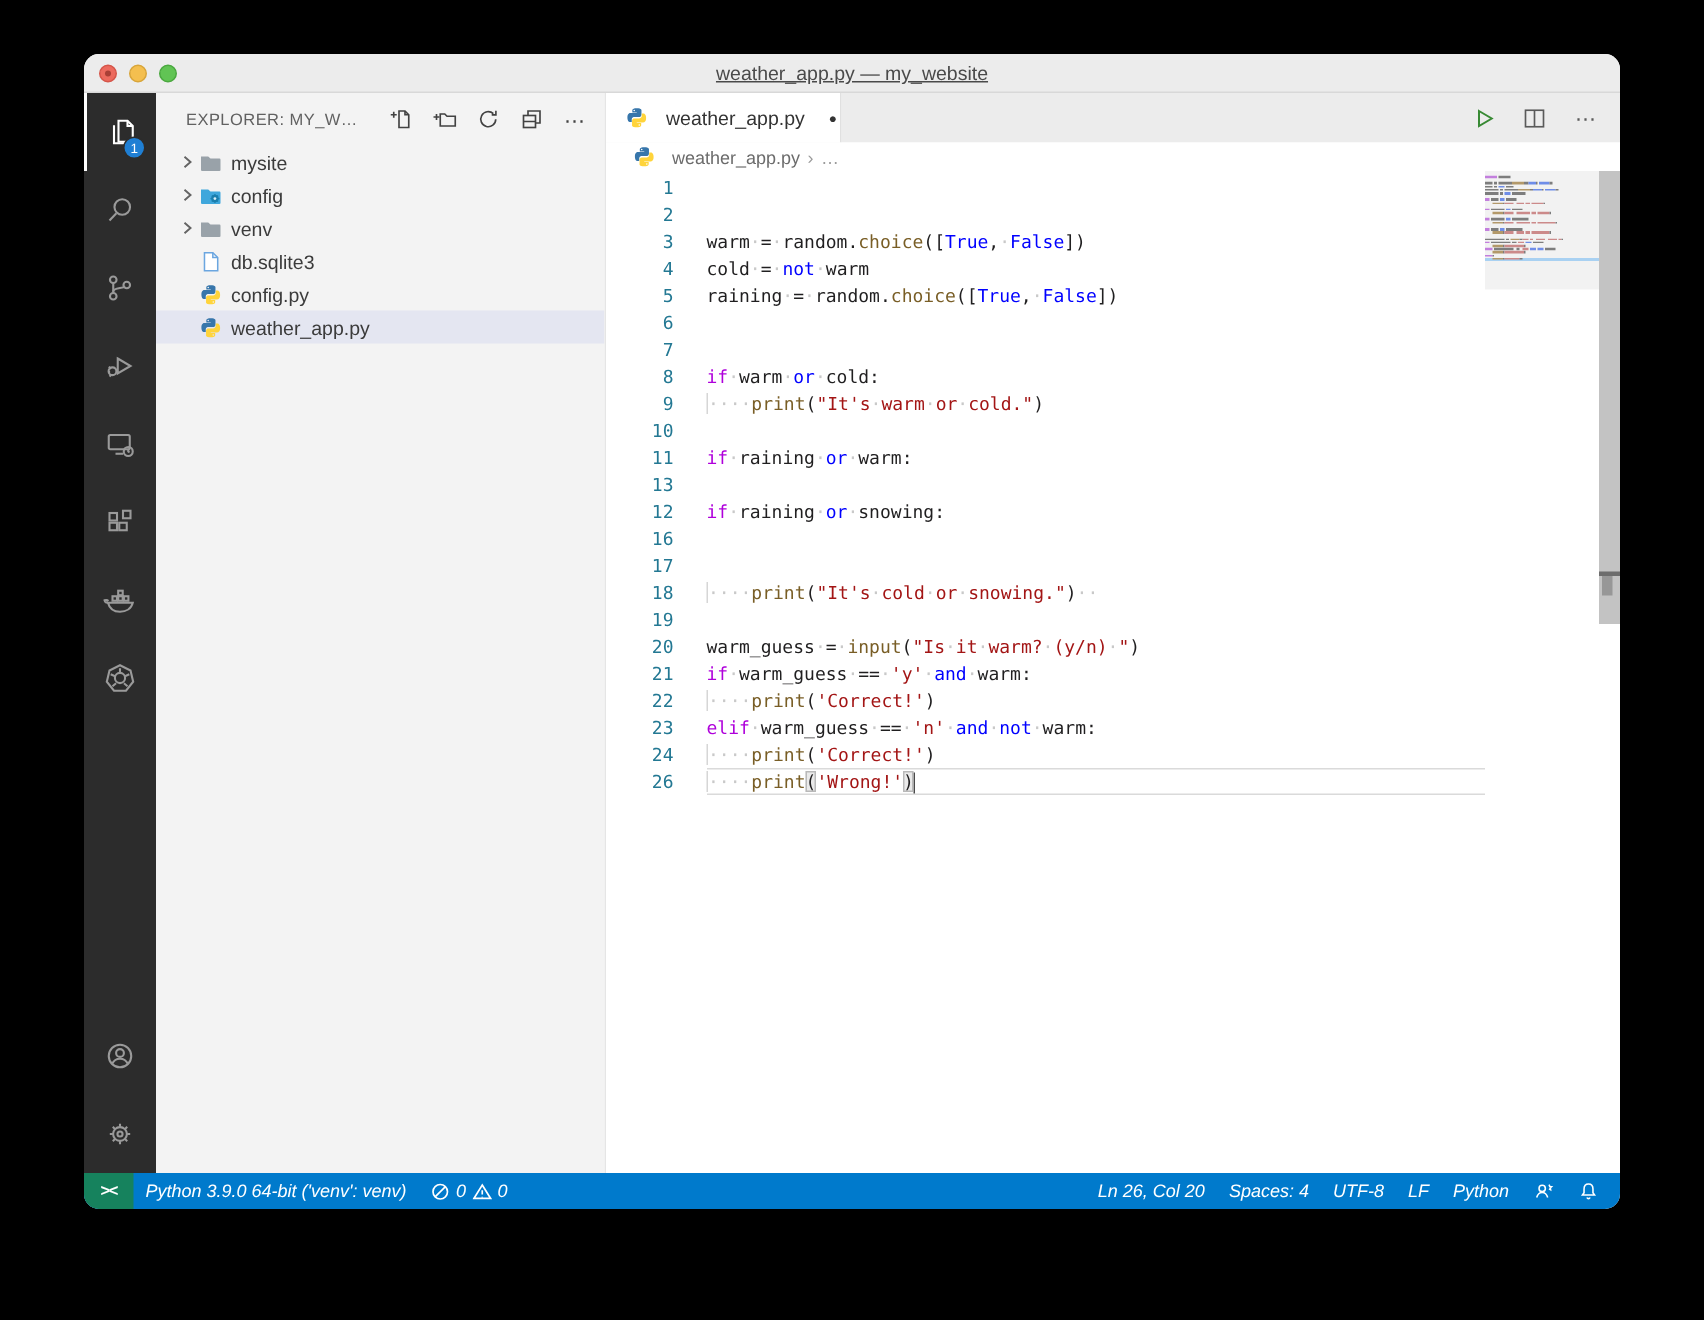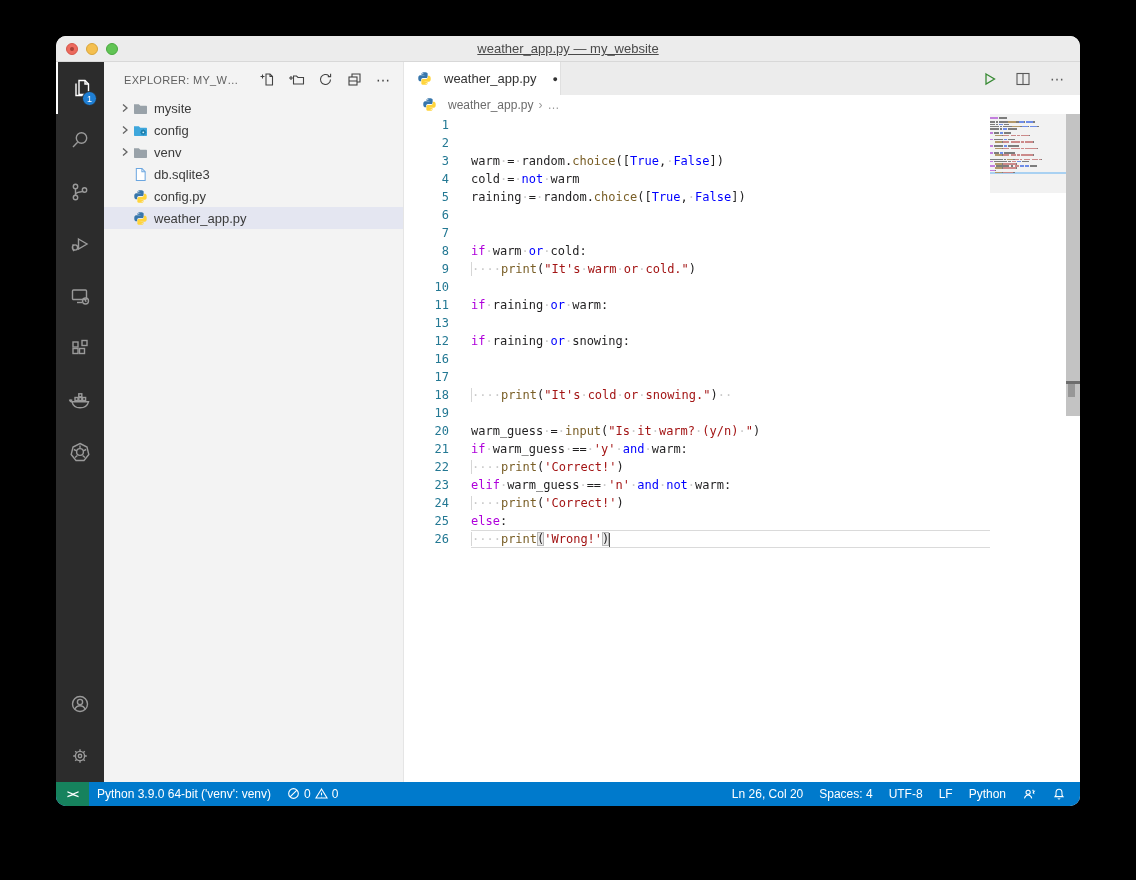--- a/index.html
+++ b/index.html
@@ -77,21 +77,21 @@
   .mm-str{background:#cc8a8a;} .mm-plain{background:#7d7d7d;}
   .mm-slider{position:absolute;right:14px;top:0;width:76px;height:79px;background:rgba(0,0,0,.05);}
   .scroll-strip{position:absolute;right:0;top:0;width:14px;height:302px;background:#c3c3c3;}
   .ov-cursor{position:absolute;left:0;top:267px;width:100%;height:3px;background:#6d6d6d;}
   .ov-stem{position:absolute;left:2px;top:270px;width:7px;height:13px;background:#979797;}
   
   .statusbar{height:24px;background:#007acc;color:#fff;display:flex;align-items:center;
     font-size:12px;flex:0 0 24px;}
   .remote-btn{width:33px;height:100%;background:#16825d;display:flex;align-items:center;
     justify-content:center;font-weight:bold;font-size:11px;letter-spacing:-1px;cursor:pointer;flex:0 0 33px;}
-  .sb-item{padding:0 8px;display:flex;gap:4px;cursor:pointer;white-space:nowrap;}
+  .sb-item{padding:0 8px;display:flex;align-items:center;gap:4px;cursor:pointer;white-space:nowrap;font-style:italic;}
   .sb-right{margin-left:auto;display:flex;align-items:center;padding-right:6px;}
   .sb-item svg{stroke:#fff;fill:none;stroke-width:1.2;}
 </style>
 </head>
 <body>
 
 <div class="window">
 
   <div class="titlebar">
     <div class="traffic">
@@ -412,24 +412,20 @@
               <div class="gutter">22</div>
               <div class="line-body"><span class="ws indent-guide">····</span><span class="tok fn">print</span><span class="tok plain">(</span><span class="tok str">'Correct!'</span><span class="tok plain">)</span></div>
             </div>
             <div class="code-row">
               <div class="gutter">23</div>
               <div class="line-body"><span class="tok kw">elif</span><span class="ws">·</span><span class="tok plain">warm_guess</span><span class="ws">·</span><span class="tok plain">==</span><span class="ws">·</span><span class="tok str">'n'</span><span class="ws">·</span><span class="tok kwb">and</span><span class="ws">·</span><span class="tok kwb">not</span><span class="ws">·</span><span class="tok plain">warm:</span></div>
             </div>
             <div class="code-row">
               <div class="gutter">24</div>
               <div class="line-body"><span class="ws indent-guide">····</span><span class="tok fn">print</span><span class="tok plain">(</span><span class="tok str">'Correct!'</span><span class="tok plain">)</span></div>
-            </div>
-            <div class="code-row">
-              <div class="gutter">25</div>
-              <div class="line-body"><span class="tok kw">else</span><span class="tok plain">:</span></div>
             </div>
             <div class="code-row current">
               <div class="gutter">26</div>
               <div class="line-body"><span class="ws indent-guide">····</span><span class="tok fn">print</span><span class="tok plain bm">(</span><span class="tok str">'Wrong!'</span><span class="tok plain bm">)</span><span class="cursor"></span></div>
             </div>
           </div>
         <div class="mm-slider"></div>
         <div class="minimap">
             <div class="mm-line"><span class="mm-seg mm-kw" style="width: 7.8px;"></span><span class="mm-seg" style="width: 1.3px;"></span><span class="mm-seg mm-plain" style="width: 7.8px;"></span></div>
             <div class="mm-line"></div>

